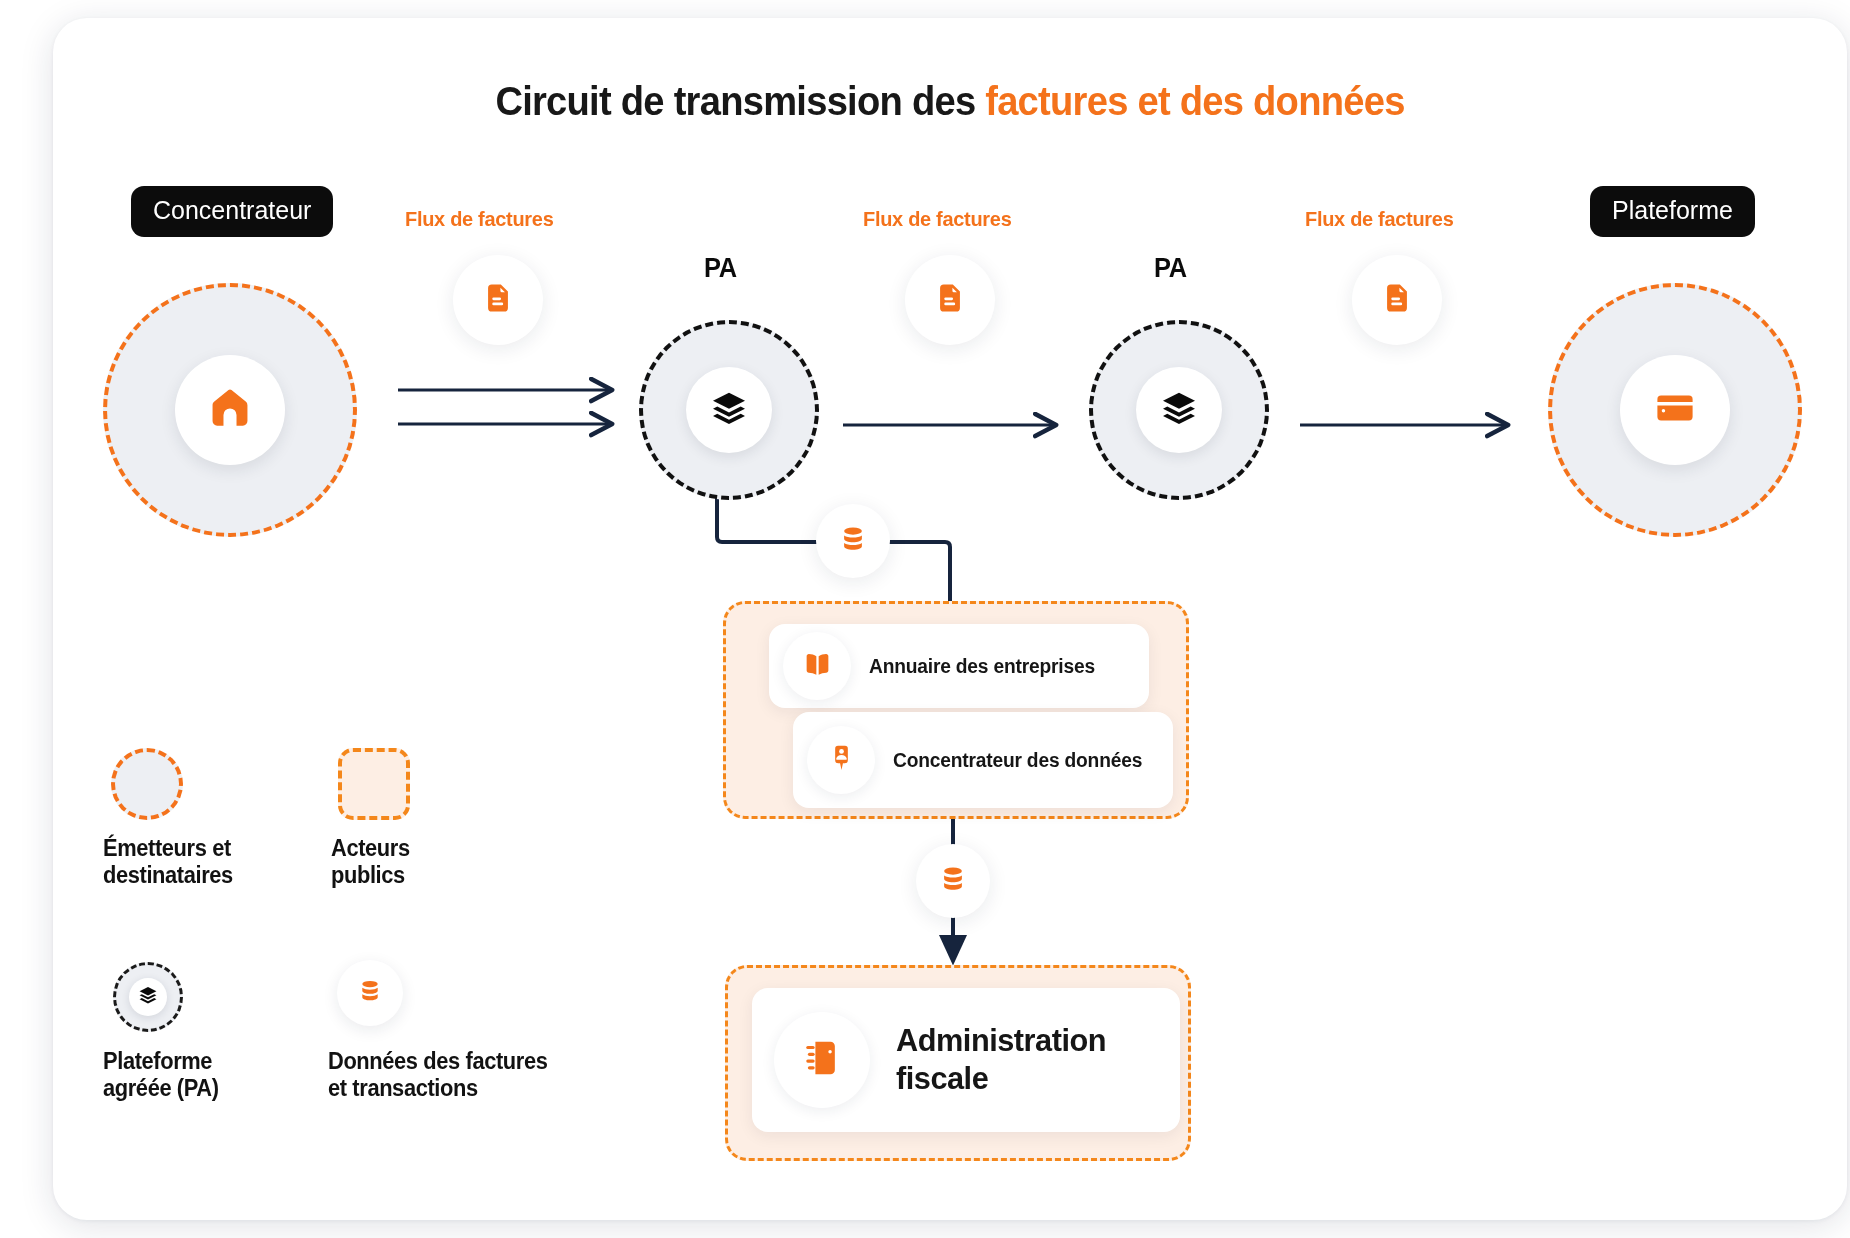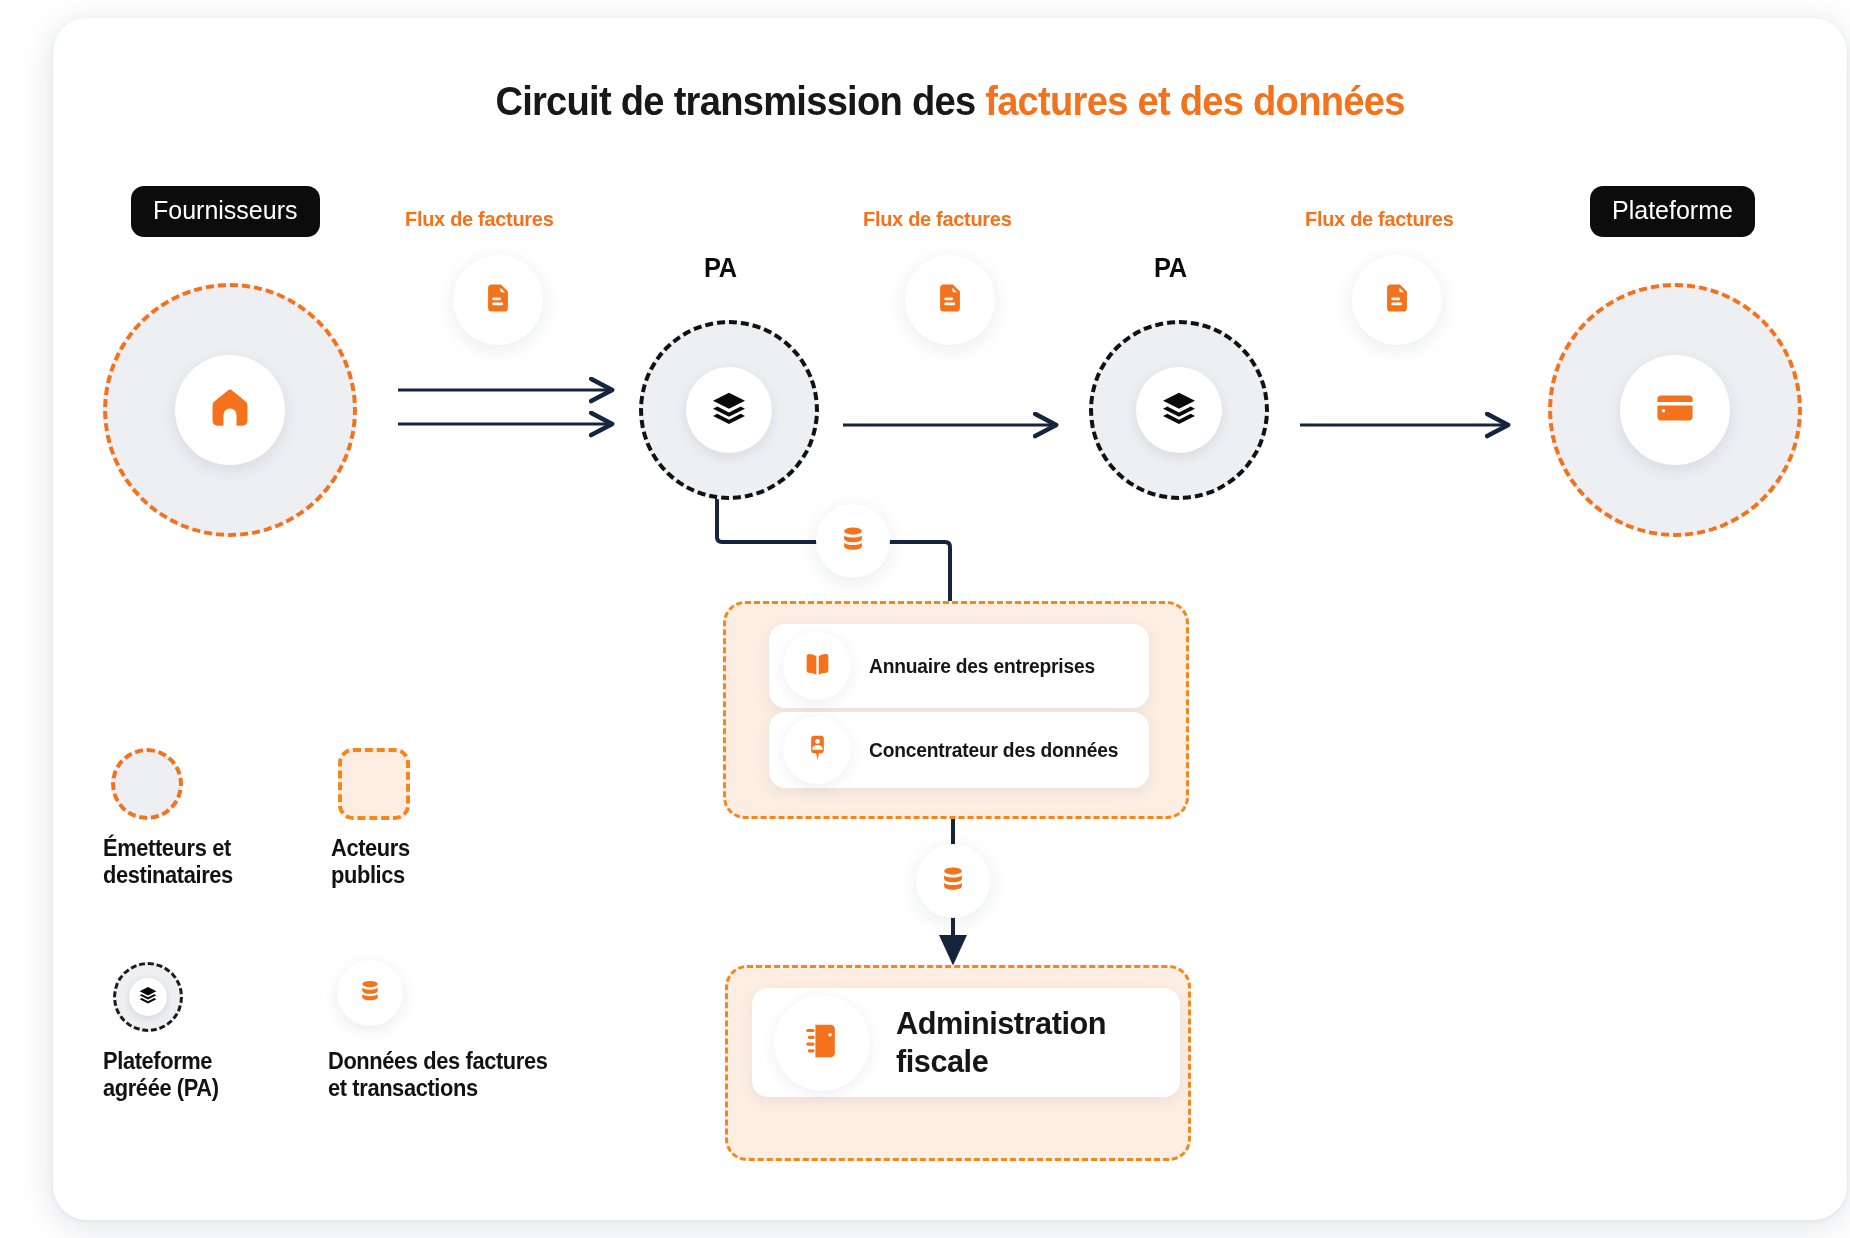--- a/index.html
+++ b/index.html
@@ -198,21 +198,21 @@
 
     <line x1="818" y1="425" x2="1030" y2="425" stroke="#16243D" stroke-width="3" marker-end="url(#ah)"></line>
 
     <line x1="1275" y1="425" x2="1482" y2="425" stroke="#16243D" stroke-width="3" marker-end="url(#ah)"></line>
 
     <path d="M692,497 L692,537 Q692,542 697,542 L920,542 Q925,542 925,547 L925,608" fill="none" stroke="#16243D" stroke-width="4" stroke-linecap="round"></path>
 
     <line x1="928" y1="812" x2="928" y2="951" stroke="#16243D" stroke-width="4" marker-end="url(#ahf)"></line>
   </svg>
 
-  <div class="pill" style="left:106px;top:186px;">Fournisseurs</div>
+  <div class="pill" style="left:106px;top:186px;">Concentrateur</div>
   <div class="actor dashed-orange" style="left:78px;top:283px;">
     <div class="inner">
       <span>
         <svg width="46" height="46" viewBox="0 0 24 24" fill="#F4721B">
           <path d="M11.2 2.6a1.3 1.3 0 0 1 1.6 0l7.4 6a2.4 2.4 0 0 1 .9 1.9v8.3a2.4 2.4 0 0 1-2.4 2.4h-3.3v-5.6a3.4 3.4 0 0 0-6.8 0V21.2H5.3a2.4 2.4 0 0 1-2.4-2.4v-8.3c0-.74.34-1.44.92-1.9l7.4-6Z"></path>
         </svg>
       </span>
     </div>
   </div>
 
@@ -298,21 +298,21 @@
       <span>
         <svg width="31" height="31" viewBox="0 0 24 24" fill="#F4721B">
           <path d="M11.1 5.6c-1.7-1.1-3.7-1.6-5.8-1.7-.95 0-1.7.74-1.7 1.68v11.1c0 .92.74 1.66 1.66 1.68 2.1.04 4 .55 5.84 1.63V5.6Z"></path>
           <path d="M12.9 5.6c1.7-1.1 3.7-1.6 5.8-1.7.95 0 1.7.74 1.7 1.68v11.1c0 .92-.74 1.66-1.66 1.68-2.1.04-4 .55-5.84 1.63V5.6Z"></path>
         </svg>
       </span>
     </div>
     <div class="tx">Annuaire des entreprises</div>
   </div>
 
-  <div class="wcard" style="left:744px;top:712px;width:366px;height:76px;padding:0 0 0 14px;gap:18px;">
+  <div class="wcard" style="left:768px;top:712px;width:366px;height:96px;padding:0 0 0 14px;gap:18px;">
     <div class="ic">
       <span>
         <svg width="31" height="31" viewBox="0 0 24 24" fill="#F4721B">
           <path d="M7.1 4.4A2.2 2.2 0 0 1 9.3 2.2h5.4a2.2 2.2 0 0 1 2.2 2.2v9a2.2 2.2 0 0 1-2.2 2.2h-1.6l-1.1 5.3-1.1-5.3H9.3a2.2 2.2 0 0 1-2.2-2.2v-9Z"></path>
         </svg>
         <svg width="31" height="31" viewBox="0 0 24 24" style="position:absolute;margin-left:-31px;" fill="#ffffff">
           <circle cx="12" cy="6.5" r="1.85"></circle>
           <path d="M12 9.3c-2.1 0-3.75 1.26-4.1 2.85-.1.44.26.85.72.85h6.76c.46 0 .82-.41.72-.85C15.75 10.56 14.1 9.3 12 9.3Z"></path>
         </svg>
       </span>
@@ -324,21 +324,21 @@
     <span>
       <svg width="30" height="30" viewBox="0 0 24 24" fill="#F4721B">
         <ellipse cx="12" cy="5.6" rx="7.1" ry="2.9"></ellipse>
         <path d="M4.9 9.1v2.6c0 1.6 3.18 2.9 7.1 2.9s7.1-1.3 7.1-2.9V9.1c-1.5 1.12-4.2 1.76-7.1 1.76S6.4 10.22 4.9 9.1Z"></path>
         <path d="M4.9 15.1v2.6c0 1.6 3.18 2.9 7.1 2.9s7.1-1.3 7.1-2.9v-2.6c-1.5 1.12-4.2 1.76-7.1 1.76s-5.6-.64-7.1-1.76Z"></path>
       </svg>
     </span>
   </div>
 
   <div class="grp" style="left:700px;top:965px;width:460px;height:190px;"></div>
-  <div class="wcard big" style="left:727px;top:988px;width:406px;height:109px;padding:0 0 0 22px;gap:26px;">
+  <div class="wcard big" style="left:727px;top:988px;width:406px;height:144px;padding:0 0 0 22px;gap:26px;">
     <div class="ic">
       <span>
         <svg width="44" height="44" viewBox="0 0 24 24" fill="#F4721B">
           <path d="M8.4 3.1h8.2a2.4 2.4 0 0 1 2.4 2.4v13a2.4 2.4 0 0 1-2.4 2.4H8.4V3.1Zm8 4.6a.95.95 0 1 0 0 1.9.95.95 0 0 0 0-1.9Z"></path>
           <rect x="3.4" y="5.4" width="4.6" height="1.75" rx=".87"></rect>
           <rect x="4.3" y="9.1" width="3.7" height="1.75" rx=".87"></rect>
           <rect x="3.4" y="12.8" width="4.6" height="1.75" rx=".87"></rect>
           <rect x="4.3" y="16.5" width="3.7" height="1.75" rx=".87"></rect>
         </svg>
       </span>

